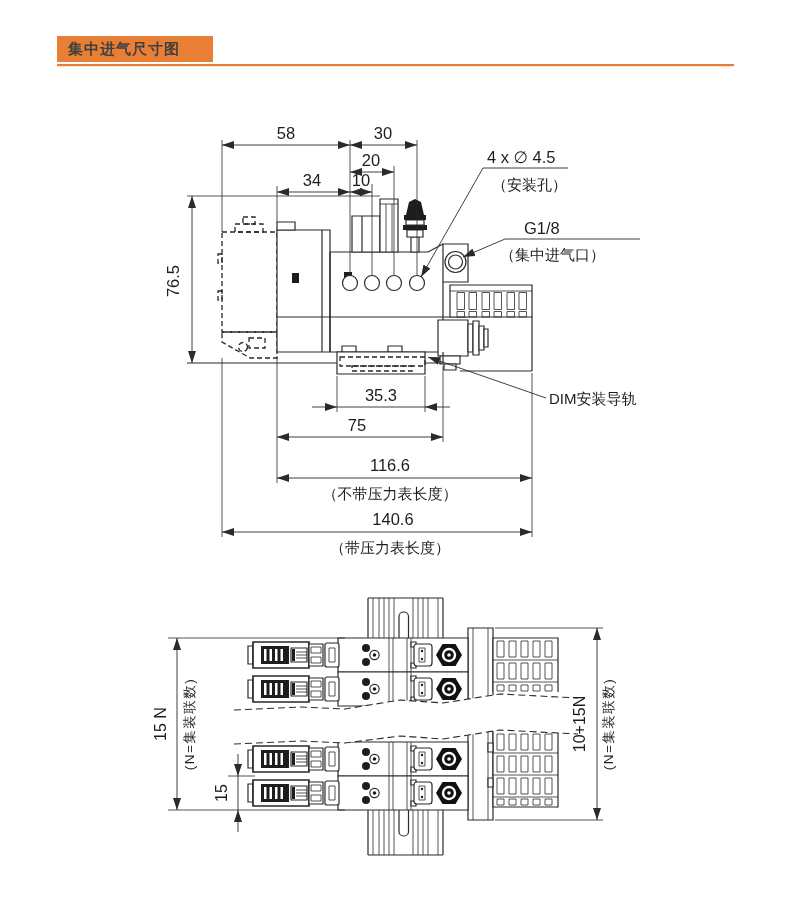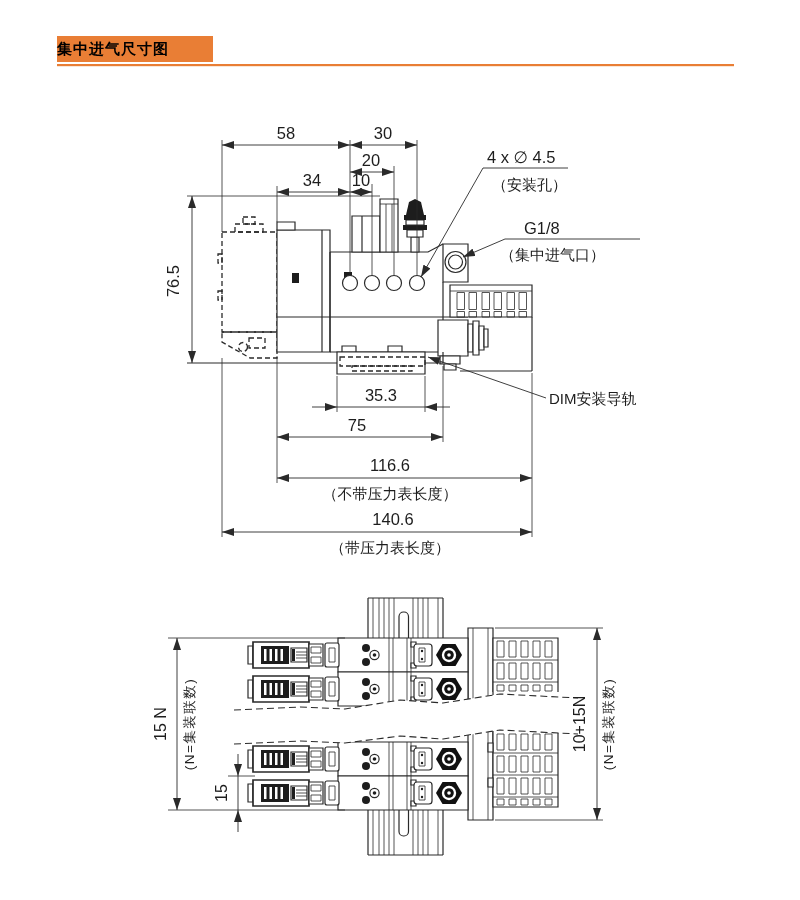--- a/index.html
+++ b/index.html
@@ -1,20 +1,20 @@
 <!DOCTYPE html>
 <html><head>
 <meta charset="utf-8">
 <style>
   html,body{margin:0;padding:0;background:#ffffff;}
   #page{position:relative;width:800px;height:900px;background:#fff;overflow:hidden;
         font-family:"Liberation Sans", sans-serif;}
   #title-bar{position:absolute;left:57px;top:36px;width:156px;height:26px;
-        display:flex;align-items:center;box-sizing:border-box;
-        color:#000000;font-size:15px;font-weight:bold;letter-spacing:1px;}
+        display:flex;align-items:center;padding-left:11px;box-sizing:border-box;
+        color:#404040;font-size:15px;font-weight:bold;letter-spacing:1px;}
   #title-rule{position:absolute;left:57px;top:64px;width:677px;height:2px;}
   #title-rule-soft{position:absolute;left:57px;top:66px;width:677px;height:1px;opacity:.45;}
   svg{position:absolute;left:0;top:0;}
   svg *{vector-effect:non-scaling-stroke;}
   .ln{stroke:#2a2a2a;fill:none;stroke-width:1.2px;}
   .thin{stroke:#2a2a2a;fill:none;stroke-width:.8px;}
   .bold{stroke:#2a2a2a;fill:#fff;stroke-width:1.7px;}
   .wfill{fill:#fff;stroke:#2a2a2a;stroke-width:1.2px;}
   .dark{fill:#1d1d1d;stroke:none;}
   .dash{stroke:#2a2a2a;fill:none;stroke-width:1.3px;stroke-dasharray:5 3;}

